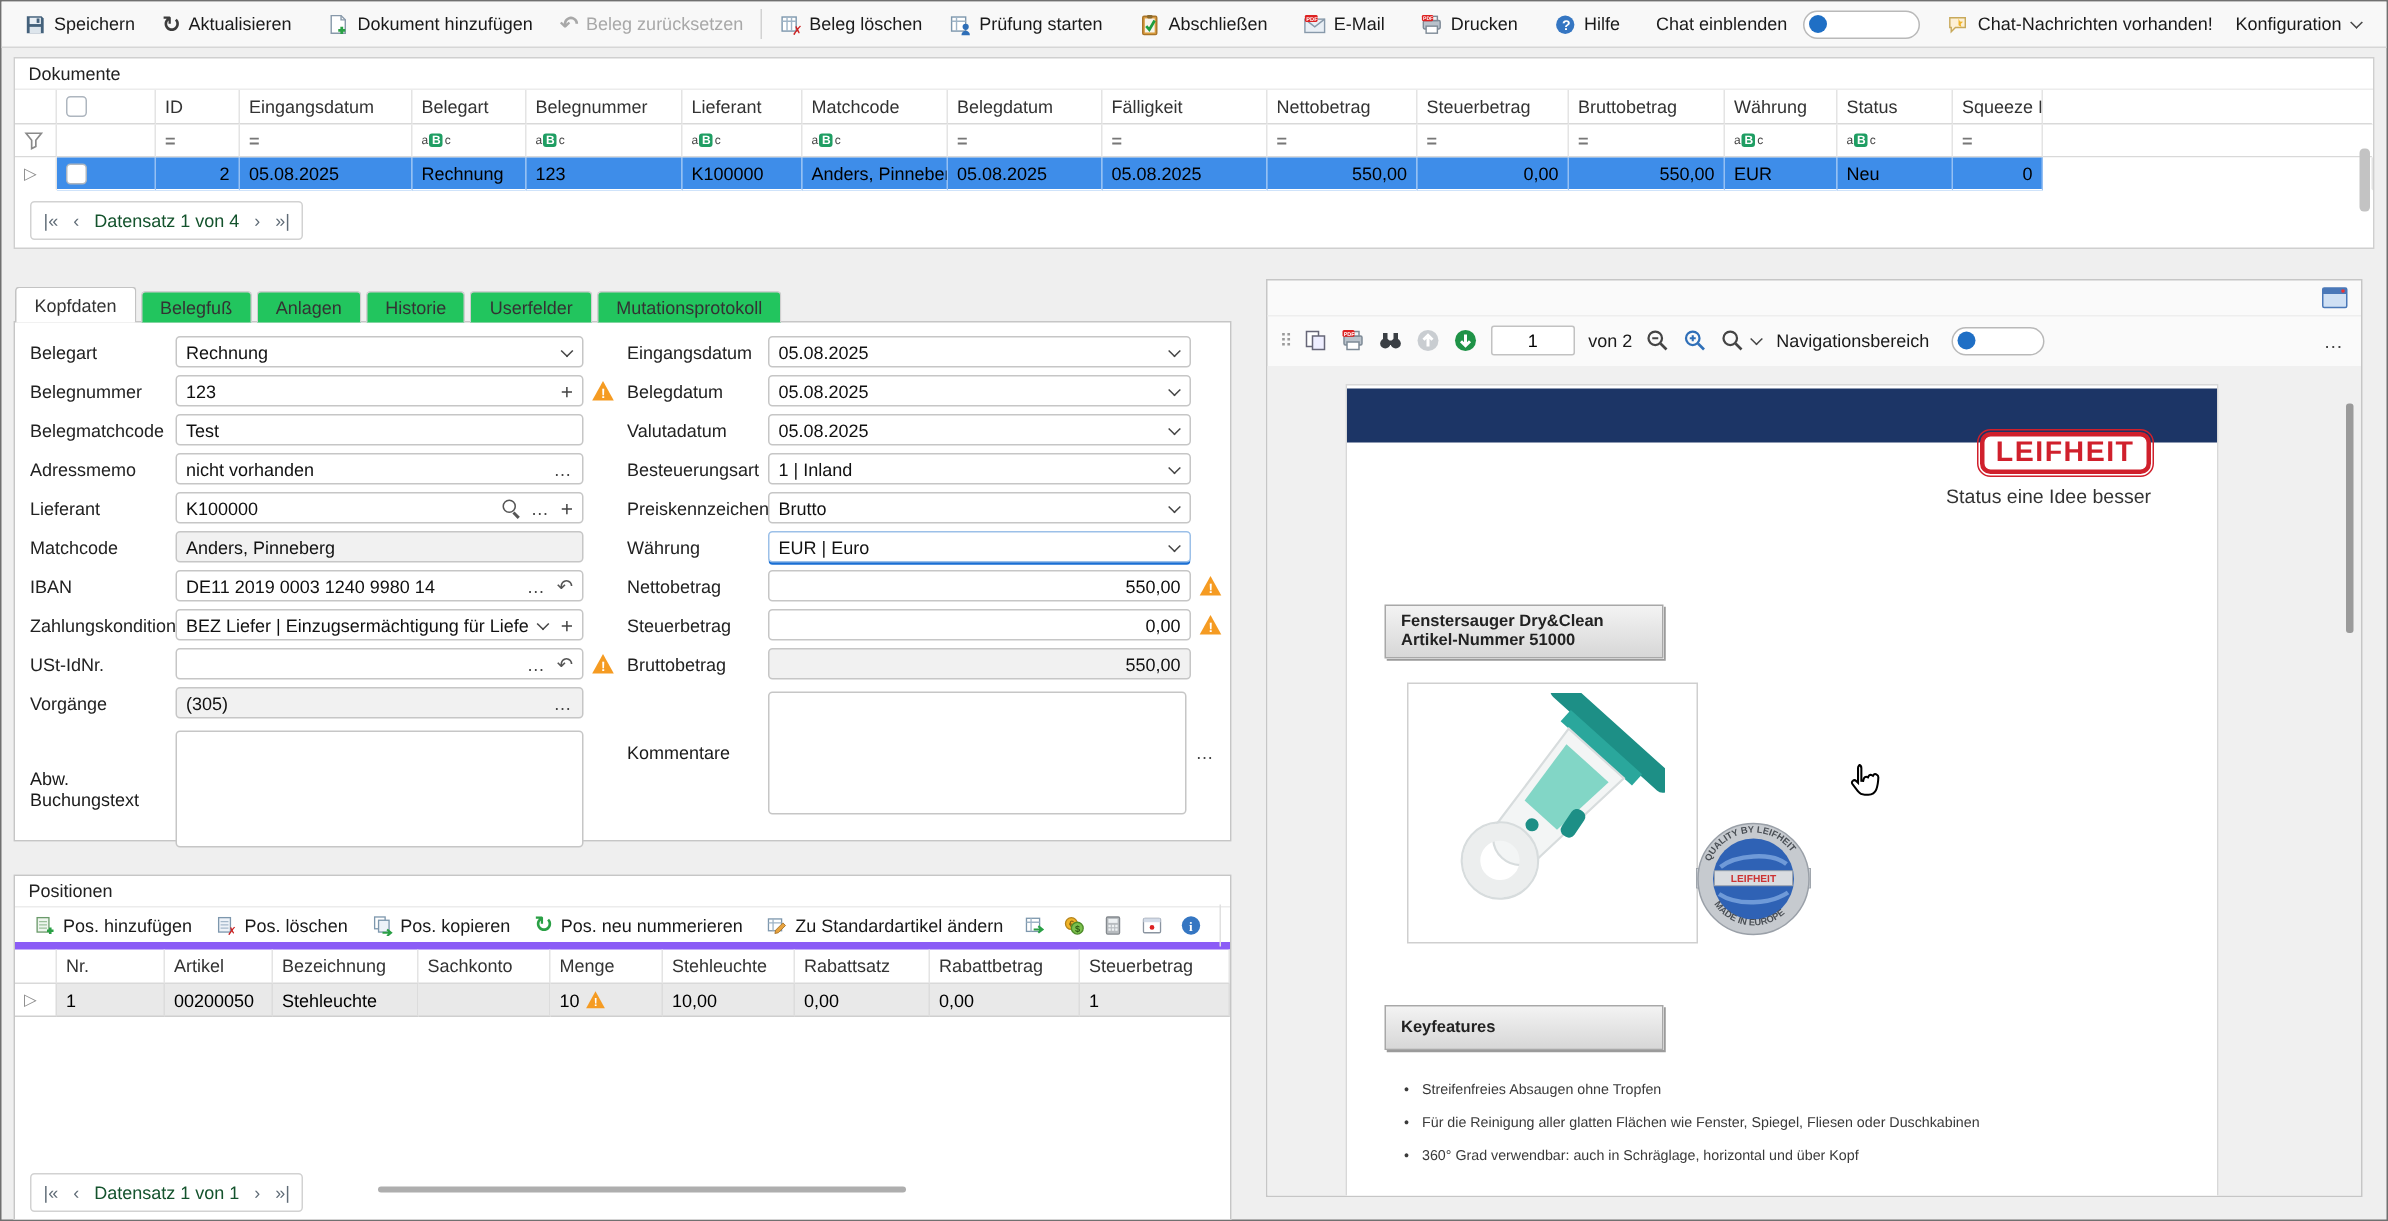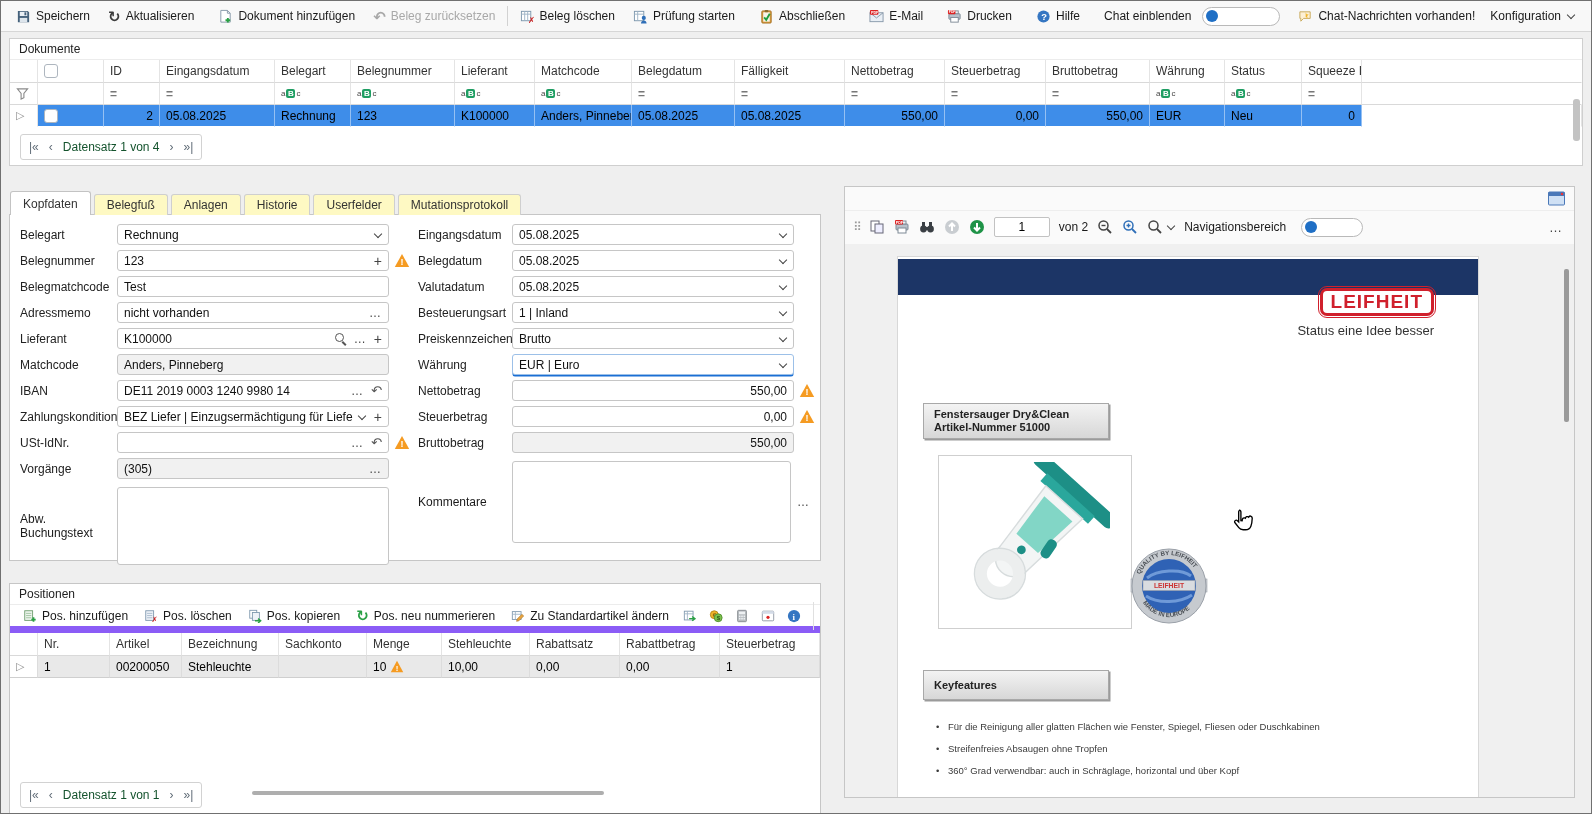--- a/index.html
+++ b/index.html
@@ -36,21 +36,21 @@
   .abc .b { background:#1f9e63; color:#fff; width:9px; height:9px; border-radius:2px; display:inline-flex; align-items:center; justify-content:center; font-weight:bold; }
   .eq { color:#777; font-weight:bold; }
   .expander { color:#8a8a8a; font-size:11px; }
   .pager { display:inline-flex; align-items:center; height:26px; background:#fff; border:1px solid #d2d2d2; border-radius:3px; padding:0 8px; gap:10px; margin:7px 0 0 10px; }
   .pager .pbtn { color:#5f6b76; font-size:12px; }
   .pager .ptext { color:#14532d; }
   .vscroll { position:absolute; right:2px; top:60px; width:7px; height:42px; background:#c3c3c3; border-radius:3px; }
 
   
   .tabs { position:absolute; top:190px; left:9px; height:24px; display:flex; align-items:flex-end; z-index:3; }
-  .tab { height:21px; display:flex; align-items:center; padding:0 12px; background:#fef9c3; border:1px solid #cfcfcf; border-bottom:none; border-radius:3px 3px 0 0; margin-right:3px; color:#333; }
+  .tab { height:21px; display:flex; align-items:center; padding:0 12px; background:#22c55e; border:1px solid #cfcfcf; border-bottom:none; border-radius:3px 3px 0 0; margin-right:3px; color:#333; }
   .tab.active { height:24px; background:#fff; border-color:#c3c3c3; position:relative; }
   .form-panel { position:absolute; top:213px; left:8px; width:812px; height:347px; background:#fff; border:1px solid #c6c6c6; padding:9px 0 0 10px; }
   .fcols { display:flex; }
   .fcol { width:398px; }
   .fcol.right { width:392px; }
   .frow { display:flex; align-items:center; height:21px; margin-bottom:5px; }
   .frow label { width:97px; flex:0 0 auto; color:#222; }
   .fcol.right .frow label { width:94px; }
   .field { flex:0 0 auto; width:272px; height:21px; border:1px solid #c6c6c6; border-radius:3px; background:#fff; display:flex; align-items:center; padding:0 6px; gap:5px; }
   .fcol.right .field { width:282px; }
@@ -69,21 +69,21 @@
   .warn { width:16px; height:15px; margin-left:5px; flex:0 0 auto; }
   .tarea { width:272px; height:78px; border:1px solid #c6c6c6; border-radius:3px; background:#fff; resize:none; font:inherit; padding:3px 6px; }
   .fcol.right .tarea { width:282px; height:82px; }
   .trow { display:flex; align-items:center; margin-bottom:5px; }
   .trow label { width:97px; flex:0 0 auto; }
   .fcol.right .trow label { width:94px; }
   .taildots { margin-left:6px; color:#444; align-self:center; }
 
   
   .pos-panel { position:absolute; top:582px; left:8px; width:812px; height:231px; background:#fff; border:1px solid #c6c6c6; }
-  .pos-toolbar { height:28px; display:flex; align-items:center; padding:0 6px; border-bottom:7px solid #8b5cf6; gap:2px;text-align:right; }
+  .pos-toolbar { height:28px; display:flex; align-items:center; padding:0 6px; border-bottom:5px solid #8b5cf6; gap:2px;text-align:right; }
   .pbtn2 { display:flex; align-items:center; gap:5px; padding:0 7px; height:24px; white-space:nowrap; }
   .pbtn2 .ic { width:14px; height:14px; }
   .icon-only { padding:0 5px; }
   .pos-toolbar .endline { margin-left:auto; width:1px; height:28px; background:#e0e0e0; }
   .pgrid { display:grid; grid-template-columns:28px 72px 72px 97px 88px 75px 88px 90px 100px 1fr; }
   .pgrid .c { height:23px; display:flex; align-items:center; padding:0 6px; border-right:1px solid #e4e4e4; border-bottom:1px solid #d9d9d9; white-space:nowrap; overflow:hidden; color:#333; }
   .pgrid .c.num { justify-content:flex-start; }
   .prow .c { background:#e9e9e9; color:#000; height:22px; border-right:1px solid #dcdcdc; border-bottom:1px solid #cfcfcf; }
   .prow .c.white { background:#fff; }
   .pos-pager { position:absolute; left:0px; bottom:5px; }
@@ -863,22 +863,22 @@
           <path id="bb" d="M9,40 a31,31 0 0 0 62,0" fill="none"></path>
           <text font-size="6.2" fill="#4a4f55" font-weight="bold"><textPath href="#bb" startOffset="18%">MADE IN EUROPE</textPath></text>
           <rect x="14" y="34.5" width="52" height="10" fill="#d9dce0" stroke="#9aa0a8" stroke-width=".6"></rect>
           <text x="40" y="42" text-anchor="middle" font-size="6.8" font-weight="bold" fill="#c33">LEIFHEIT</text>
         </svg>
         <svg class="cursor" viewBox="0 0 24 26">
           <path fill="#fff" stroke="#000" stroke-width="1.1" d="M8.8 2.5c.9 0 1.5.7 1.5 1.5v7l1 .1.3-1.2c.2-.8 1-1.2 1.7-1l.6.3.3-.7c.3-.6 1.1-.9 1.7-.6l.7.4.2-.4c.4-.5 1.2-.7 1.8-.3.5.3.9.9.9 1.5-.1 2.6-.4 4.8-1.1 6.5-.7 1.8-2.3 2.9-4.3 2.9h-2c-1.4 0-2.7-.6-3.5-1.7l-3.1-4c-.5-.6-.4-1.4.2-1.8.5-.4 1.3-.4 1.8.1l1 1V4c0-.8.6-1.5 1.3-1.5z"></path>
         </svg>
         <div class="graybox gb-feat" style="line-height:20px;">Keyfeatures</div>
         <ul class="features">
+          <li>Streifenfreies Absaugen ohne Tropfen</li>
           <li>Für die Reinigung aller glatten Flächen wie Fenster, Spiegel, Fliesen oder Duschkabinen</li>
-          <li>Streifenfreies Absaugen ohne Tropfen</li>
           <li>360° Grad verwendbar: auch in Schräglage, horizontal und über Kopf</li>
         </ul>
       </div>
       <div class="pgscroll"></div>
     </div>
   </div>
 
 </div>
 
 </body></html>

